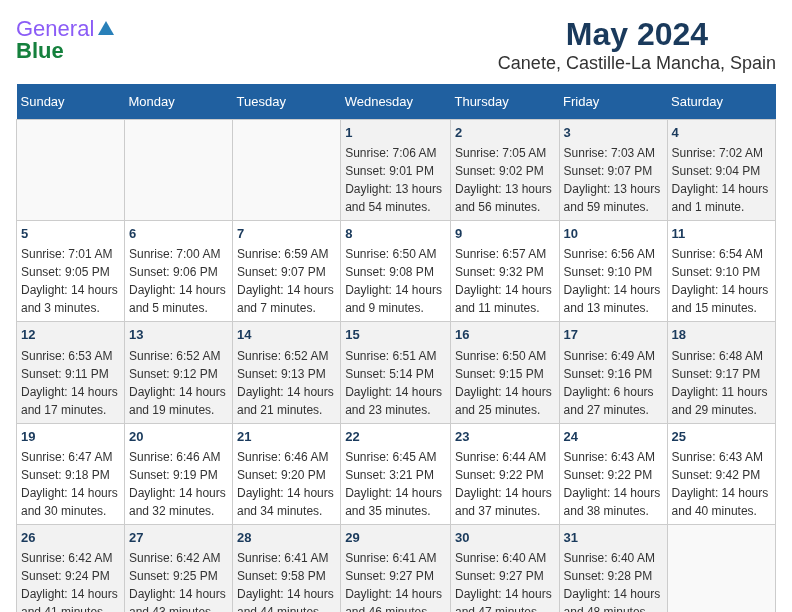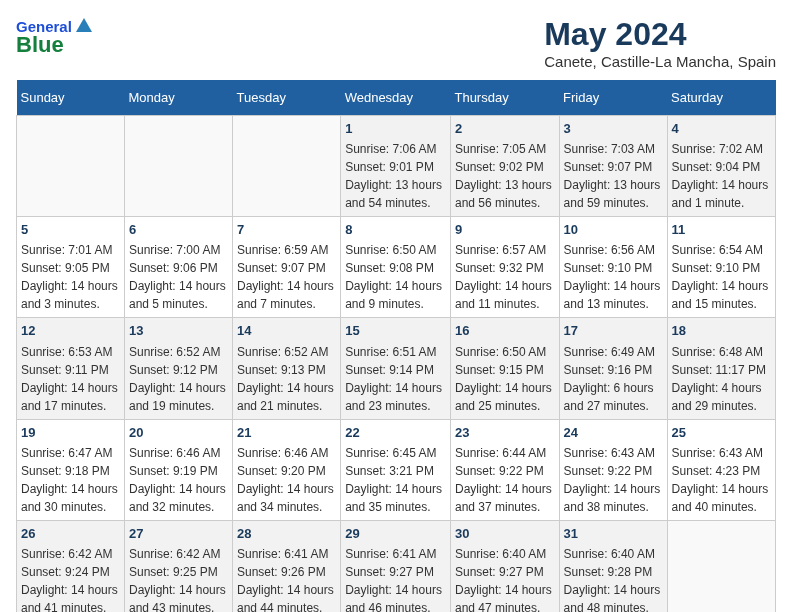--- a/index.html
+++ b/index.html
@@ -15,29 +15,29 @@
       justify-content: space-between;
       align-items: flex-start;
       margin-bottom: 10px;
     }
     .logo {
       display: flex;
       flex-direction: column;
       align-items: flex-start;
     }
     .title-area {
-      text-align: left;
+      text-align: center;
     }
     .month-year {
       font-size: 32px;
       font-weight: bold;
       color: #1a3a5c;
     }
     .location {
-      font-size: 15px;
+      font-size: 18px;
       color: #333;
     }
     table {
       width: 100%;
       border-collapse: collapse;
       font-size: 11px;
     }
     thead tr th {
       background-color: #2060a0;
       color: #fff;
@@ -76,21 +76,21 @@
     .empty-cell {
       background-color: #f9f9f9 !important;
     }
   </style>
 </head>
 <body>
 
 <div class="header">
   <div class="logo">
     <div style="display:flex;align-items:center;">
-      <span style="font-size:15px;font-weight:bold;color:#1d4ed8;">General</span>
+      <span style="font-size:22px;font-weight:normal;color:#8b5cf6;">General</span>
       <svg width="20" height="20" viewBox="0 0 20 20" style="margin-left:2px;">
         <polygon points="10,2 18,16 2,16" fill="#2980b9"></polygon>
       </svg>
     </div>
     <span style="font-size:22px;font-weight:bold;color:#15803d;margin-top:-4px;">Blue</span>
   </div>
   <div class="title-area">
     <div class="month-year">May 2024</div>
     <div class="location">Canete, Castille-La Mancha, Spain</div>
   </div>
@@ -168,33 +168,33 @@
         <td>
           <span class="day-num">13</span>
           <div class="day-info"><span>Sunrise: 6:52 AM</span><br><span>Sunset: 9:12 PM</span><br><span>Daylight: 14 hours and 19 minutes.</span></div>
         </td>
         <td>
           <span class="day-num">14</span>
           <div class="day-info"><span>Sunrise: 6:52 AM</span><br><span>Sunset: 9:13 PM</span><br><span>Daylight: 14 hours and 21 minutes.</span></div>
         </td>
         <td>
           <span class="day-num">15</span>
-          <div class="day-info"><span>Sunrise: 6:51 AM</span><br><span>Sunset: 9:14 PM</span><br><span>Daylight: 14 hours and 23 minutes.</span></div>
+          <div class="day-info"><span>Sunrise: 6:51 AM</span><br><span>Sunset: 5:14 PM</span><br><span>Daylight: 14 hours and 23 minutes.</span></div>
         </td>
         <td>
           <span class="day-num">16</span>
           <div class="day-info"><span>Sunrise: 6:50 AM</span><br><span>Sunset: 9:15 PM</span><br><span>Daylight: 14 hours and 25 minutes.</span></div>
         </td>
         <td>
           <span class="day-num">17</span>
           <div class="day-info"><span>Sunrise: 6:49 AM</span><br><span>Sunset: 9:16 PM</span><br><span>Daylight: 6 hours and 27 minutes.</span></div>
         </td>
         <td>
           <span class="day-num">18</span>
-          <div class="day-info"><span>Sunrise: 6:48 AM</span><br><span>Sunset: 11:17 PM</span><br><span>Daylight: 4 hours and 29 minutes.</span></div>
+          <div class="day-info"><span>Sunrise: 6:48 AM</span><br><span>Sunset: 9:17 PM</span><br><span>Daylight: 11 hours and 29 minutes.</span></div>
         </td>
       </tr>
       <tr>
         <td>
           <span class="day-num">19</span>
           <div class="day-info"><span>Sunrise: 6:47 AM</span><br><span>Sunset: 9:18 PM</span><br><span>Daylight: 14 hours and 30 minutes.</span></div>
         </td>
         <td>
           <span class="day-num">20</span>
           <div class="day-info"><span>Sunrise: 6:46 AM</span><br><span>Sunset: 9:19 PM</span><br><span>Daylight: 14 hours and 32 minutes.</span></div>
@@ -210,35 +210,35 @@
         <td>
           <span class="day-num">23</span>
           <div class="day-info"><span>Sunrise: 6:44 AM</span><br><span>Sunset: 9:22 PM</span><br><span>Daylight: 14 hours and 37 minutes.</span></div>
         </td>
         <td>
           <span class="day-num">24</span>
           <div class="day-info"><span>Sunrise: 6:43 AM</span><br><span>Sunset: 9:22 PM</span><br><span>Daylight: 14 hours and 38 minutes.</span></div>
         </td>
         <td>
           <span class="day-num">25</span>
-          <div class="day-info"><span>Sunrise: 6:43 AM</span><br><span>Sunset: 4:23 PM</span><br><span>Daylight: 14 hours and 40 minutes.</span></div>
+          <div class="day-info"><span>Sunrise: 6:43 AM</span><br><span>Sunset: 9:42 PM</span><br><span>Daylight: 14 hours and 40 minutes.</span></div>
         </td>
       </tr>
       <tr>
         <td>
           <span class="day-num">26</span>
           <div class="day-info"><span>Sunrise: 6:42 AM</span><br><span>Sunset: 9:24 PM</span><br><span>Daylight: 14 hours and 41 minutes.</span></div>
         </td>
         <td>
           <span class="day-num">27</span>
           <div class="day-info"><span>Sunrise: 6:42 AM</span><br><span>Sunset: 9:25 PM</span><br><span>Daylight: 14 hours and 43 minutes.</span></div>
         </td>
         <td>
           <span class="day-num">28</span>
-          <div class="day-info"><span>Sunrise: 6:41 AM</span><br><span>Sunset: 9:26 PM</span><br><span>Daylight: 14 hours and 44 minutes.</span></div>
+          <div class="day-info"><span>Sunrise: 6:41 AM</span><br><span>Sunset: 9:58 PM</span><br><span>Daylight: 14 hours and 44 minutes.</span></div>
         </td>
         <td>
           <span class="day-num">29</span>
           <div class="day-info"><span>Sunrise: 6:41 AM</span><br><span>Sunset: 9:27 PM</span><br><span>Daylight: 14 hours and 46 minutes.</span></div>
         </td>
         <td>
           <span class="day-num">30</span>
           <div class="day-info"><span>Sunrise: 6:40 AM</span><br><span>Sunset: 9:27 PM</span><br><span>Daylight: 14 hours and 47 minutes.</span></div>
         </td>
         <td>

